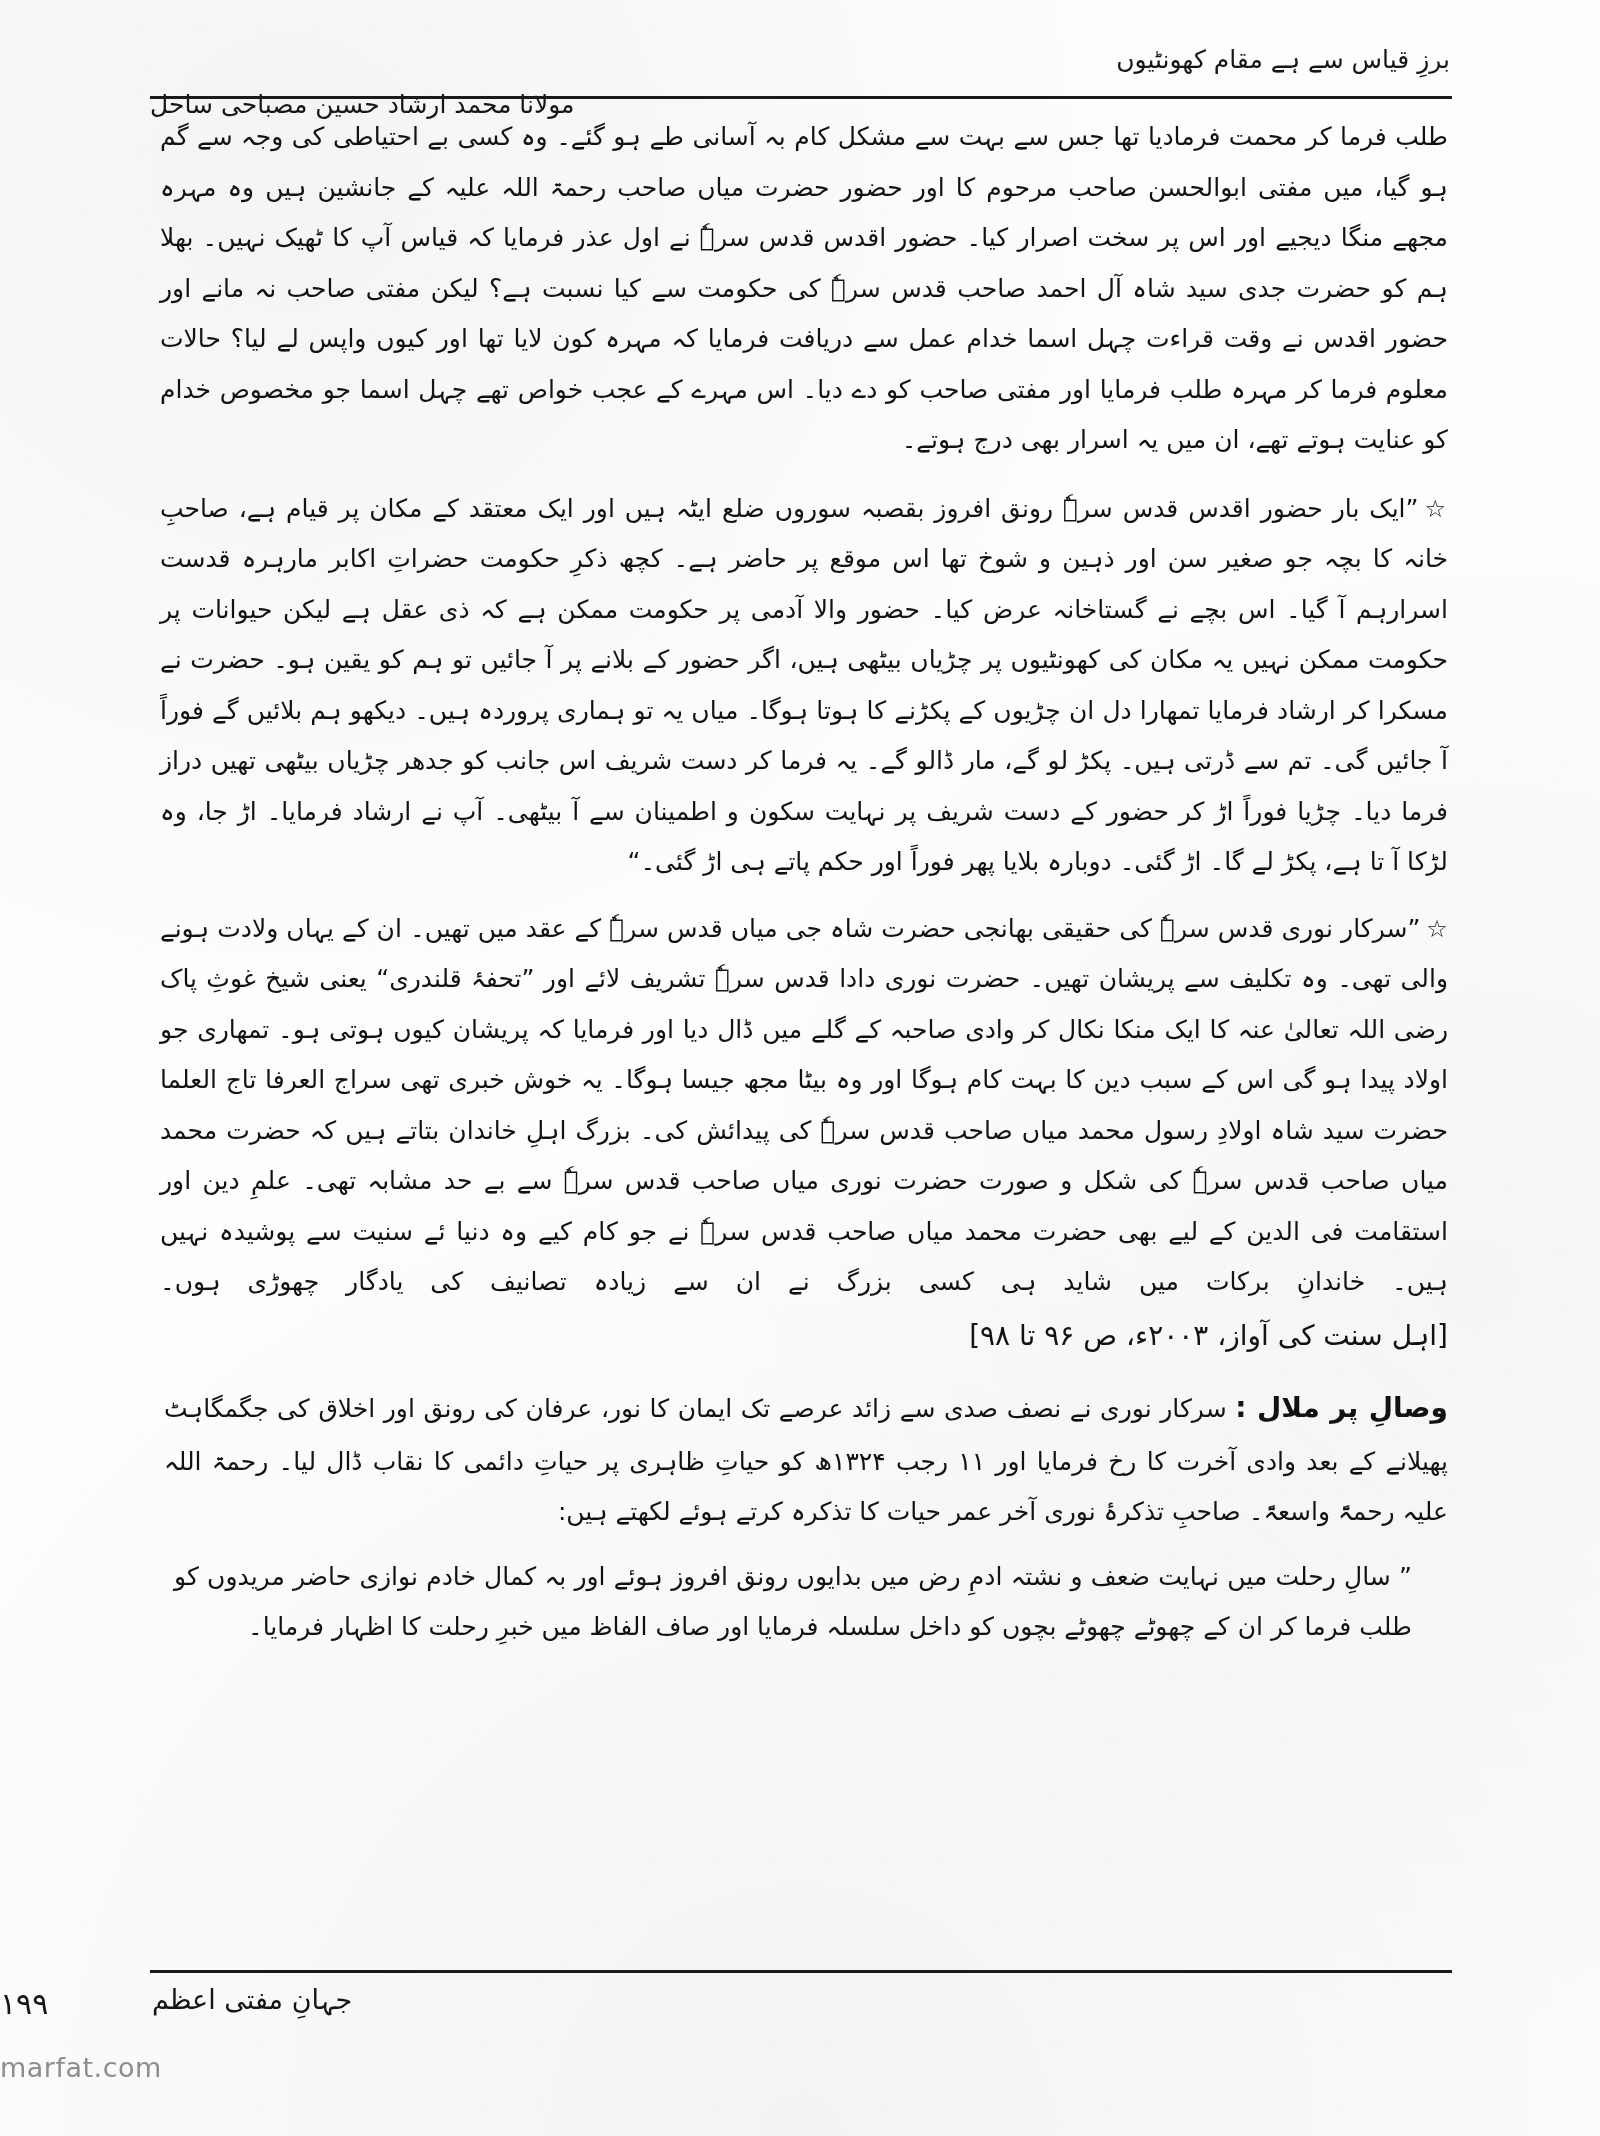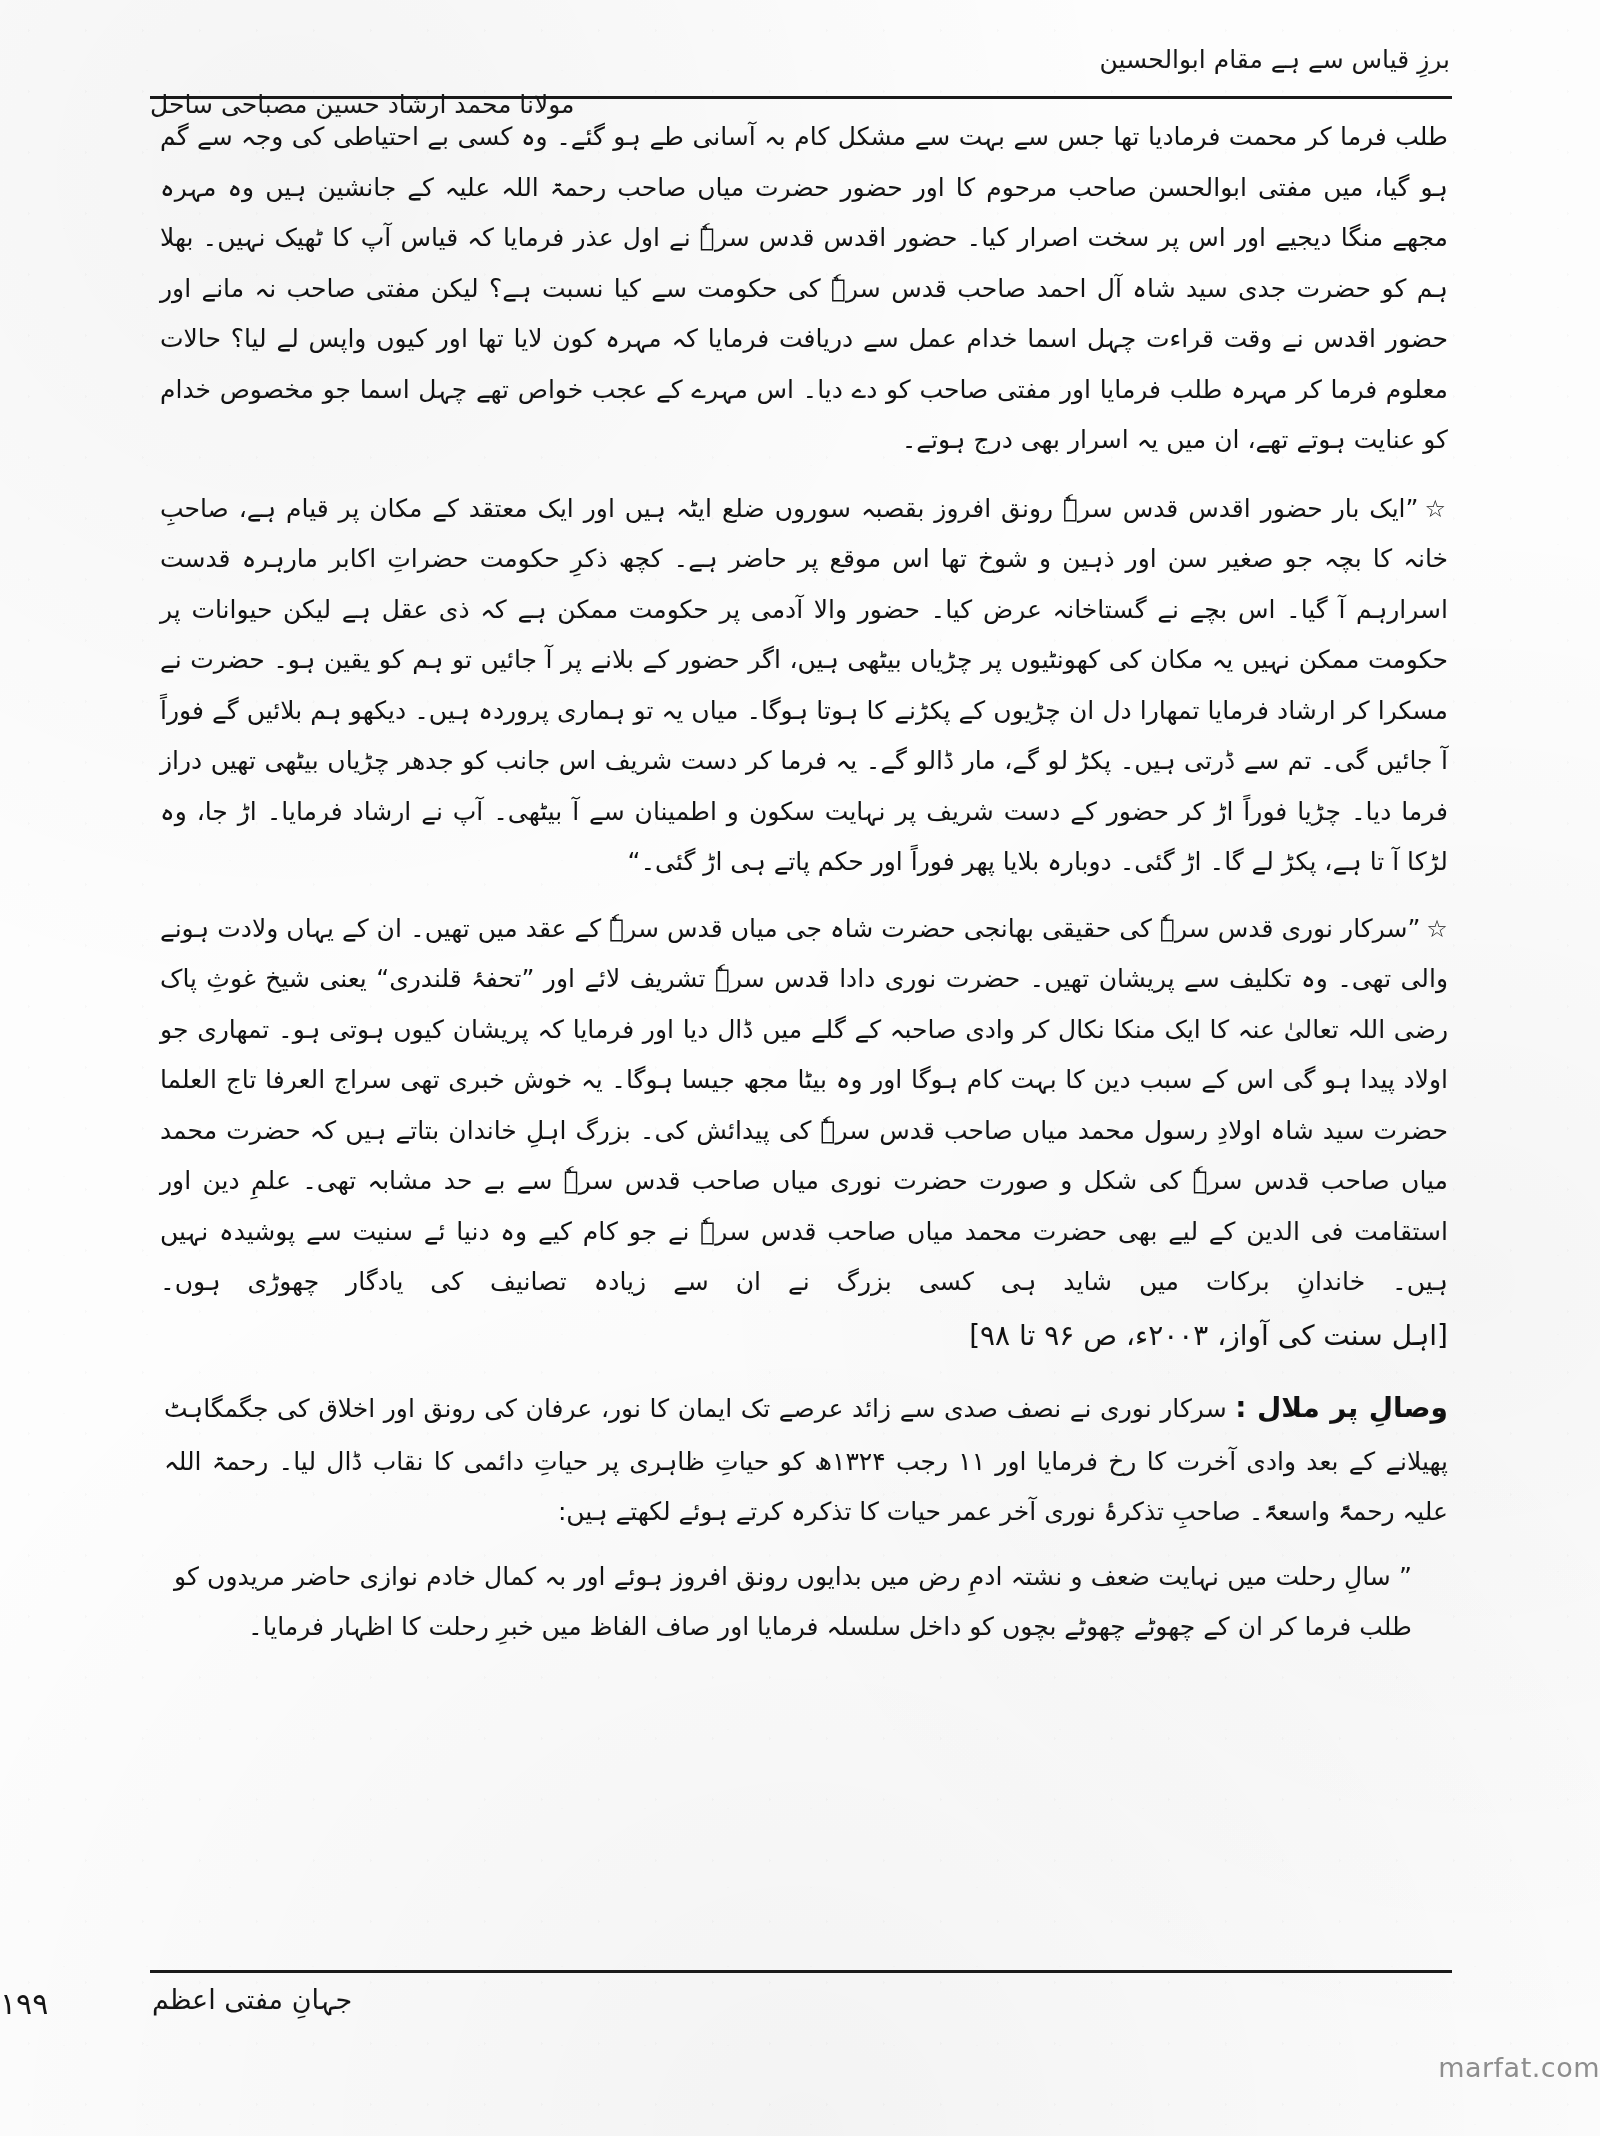--- a/index.html
+++ b/index.html
@@ -129,21 +129,21 @@
     left: 152px;
     font-size: 27px;
     color: #151515;
     font-weight: normal;
   }
   .watermark {
     position: absolute;
     top: 2052px;
     left: 0;
     right: 0;
-    text-align: right;
+    text-align: left;
     font-family: "DejaVu Sans", sans-serif;
     font-size: 27px;
     color: #8d8d8d;
     letter-spacing: 0.5px;
     direction: ltr;
   }
 
   
   .speckle {
     position: absolute;
@@ -156,21 +156,21 @@
     background-size: 57px 61px, 83px 79px;
     background-position: 0 0, 23px 31px;
   }
 </style>
 </head>
 <body>
 
 <div class="page">
 
   <div class="header">
-    <div class="hdr-text hdr-right">برزِ قیاس سے ہے مقام ابوالحسین</div>
+    <div class="hdr-text hdr-right">برزِ قیاس سے ہے مقام کھونٹیوں</div>
     <div class="hdr-text hdr-left">مولانا محمد ارشاد حسین مصباحی ساحل</div>
   </div>
 
   <div class="rule"></div>
 
   <div class="body-col">
 
     <p class="para first">طلب فرما کر محمت فرمادیا تھا جس سے بہت سے مشکل کام بہ آسانی طے ہو گئے۔ وہ کسی بے احتیاطی کی وجہ سے گم ہو گیا، میں مفتی ابوالحسن صاحب مرحوم کا اور حضور حضرت میاں صاحب رحمۃ اللہ علیہ کے جانشین ہیں وہ مہرہ مجھے منگا دیجیے اور اس پر سخت اصرار کیا۔ حضور اقدس قدس سرہٗ نے اول عذر فرمایا کہ قیاس آپ کا ٹھیک نہیں۔ بھلا ہم کو حضرت جدی سید شاہ آل احمد صاحب قدس سرہٗ کی حکومت سے کیا نسبت ہے؟ لیکن مفتی صاحب نہ مانے اور حضور اقدس نے وقت قراءت چہل اسما خدام عمل سے دریافت فرمایا کہ مہرہ کون لایا تھا اور کیوں واپس لے لیا؟ حالات معلوم فرما کر مہرہ طلب فرمایا اور مفتی صاحب کو دے دیا۔ اس مہرے کے عجب خواص تھے چہل اسما جو مخصوص خدام کو عنایت ہوتے تھے، ان میں یہ اسرار بھی درج ہوتے۔</p>
 
     <p class="para">

